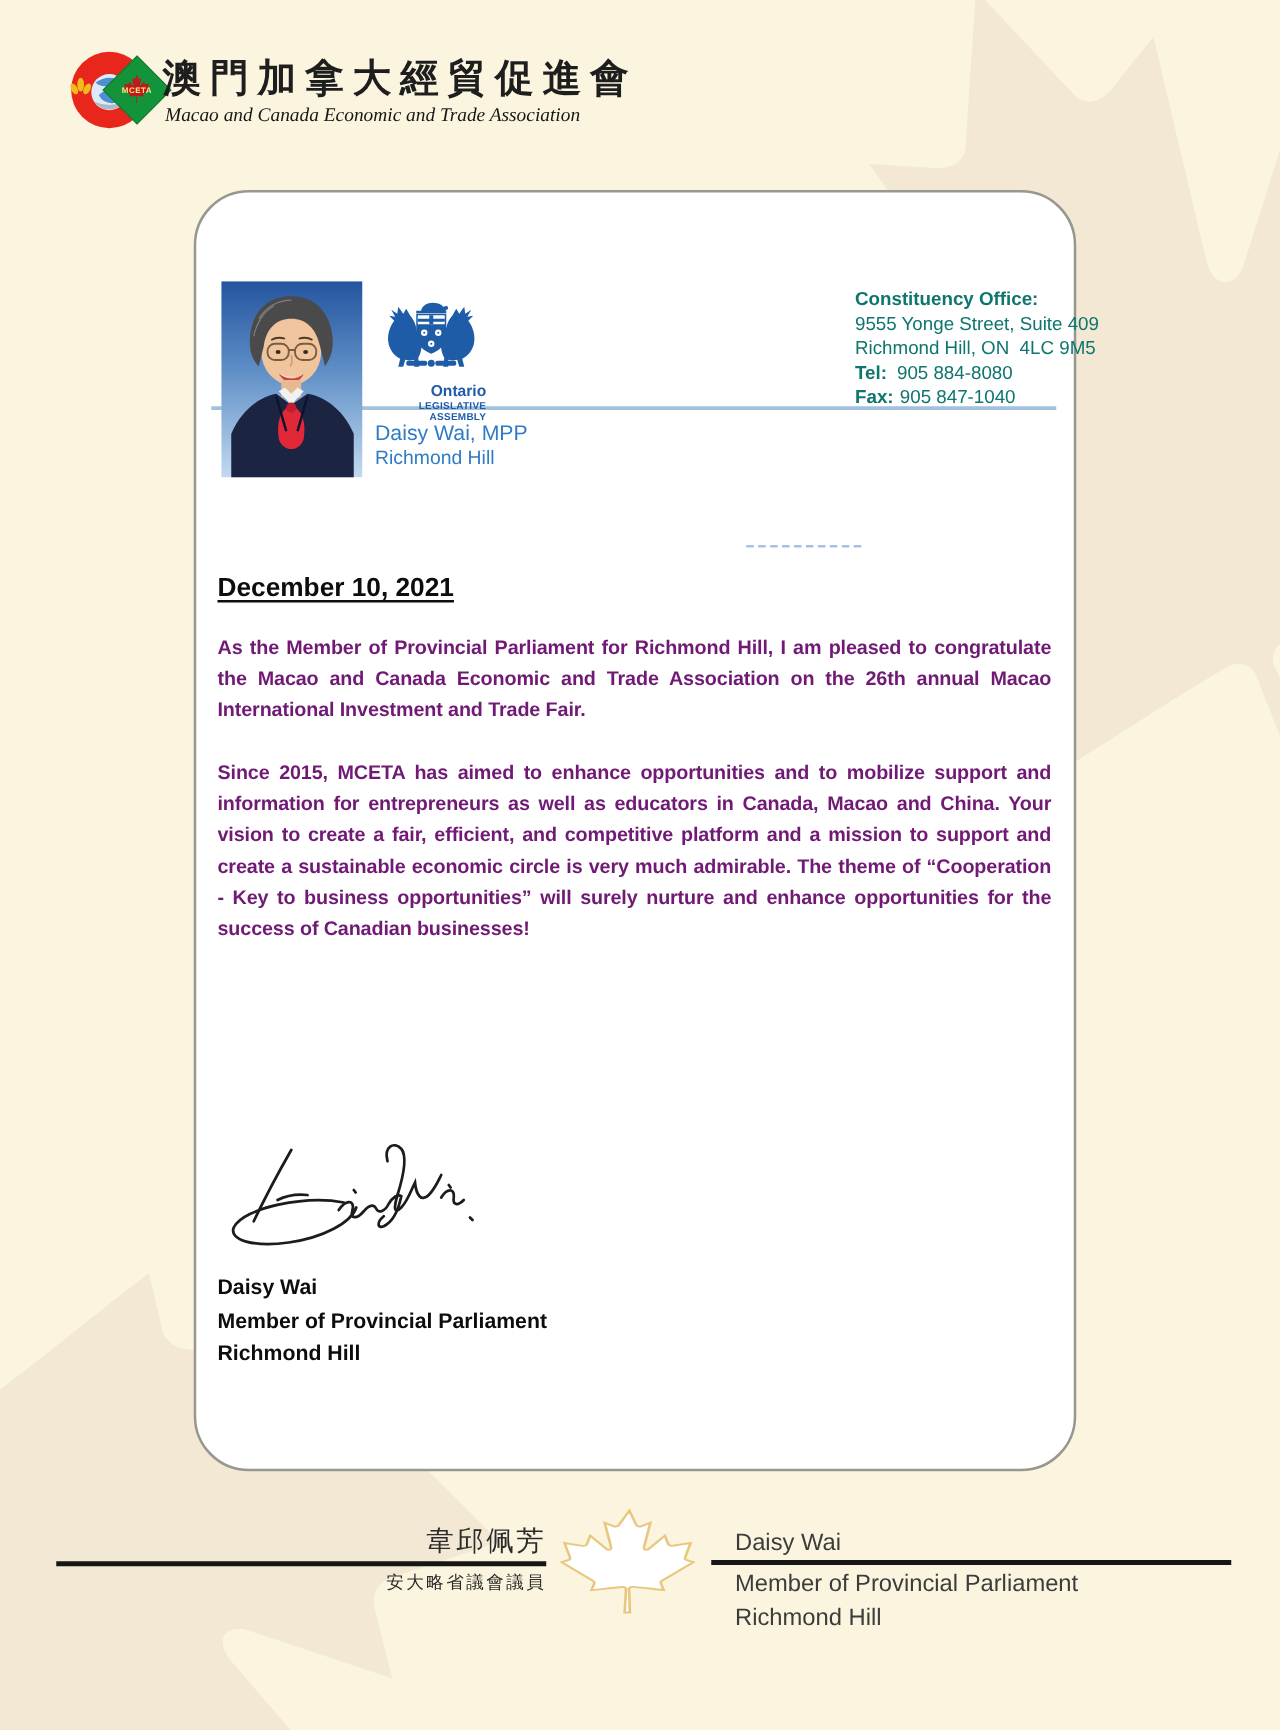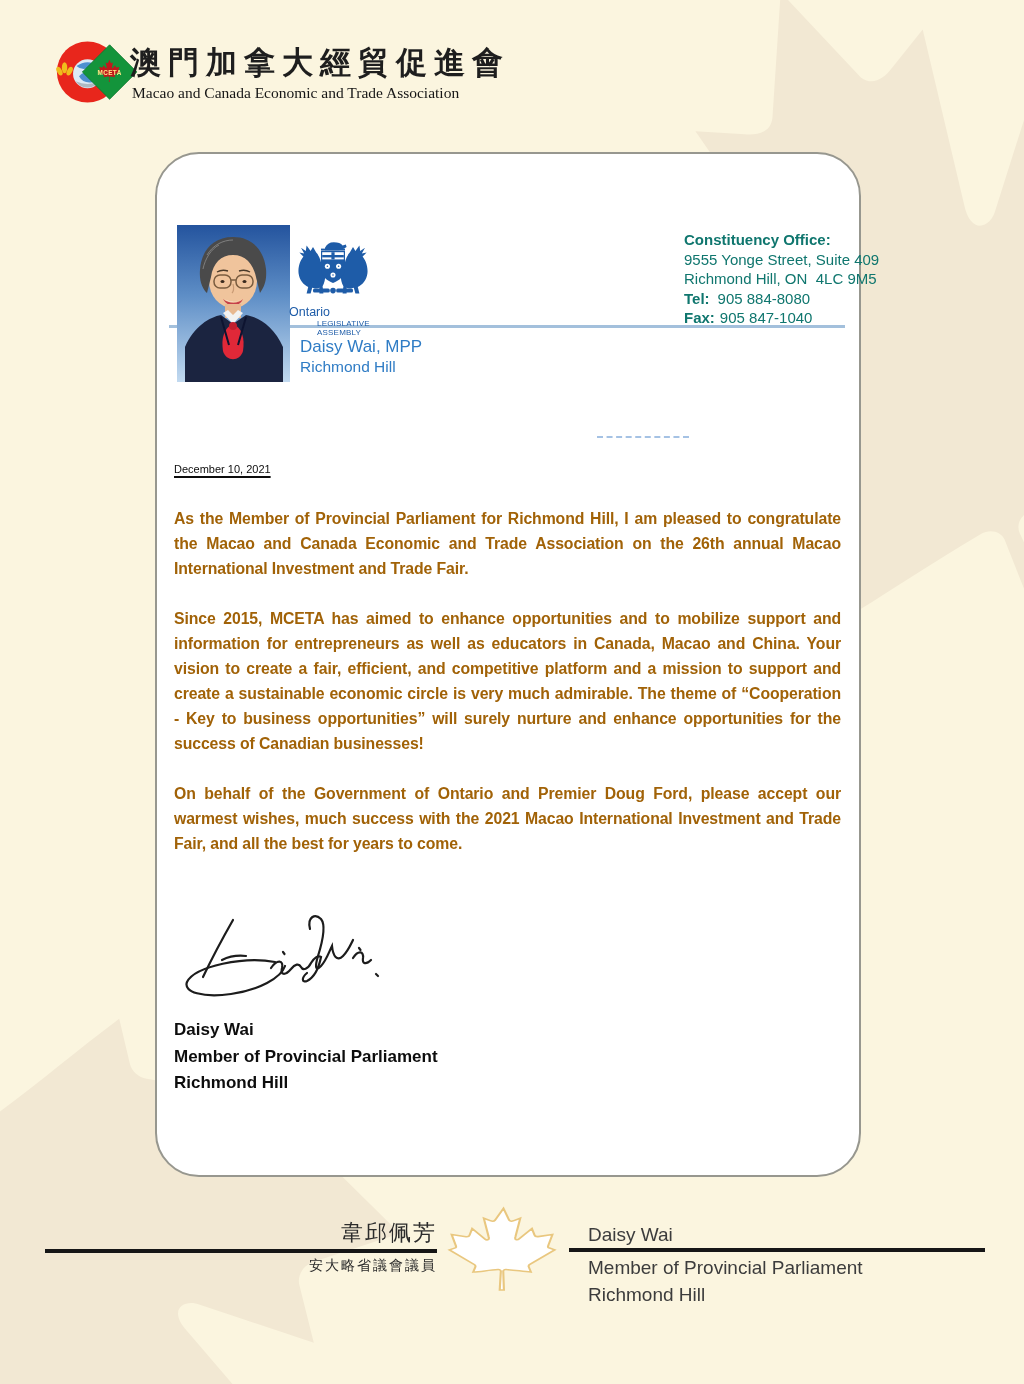--- a/index.html
+++ b/index.html
@@ -20,35 +20,35 @@
   .hdr-logo { left:52px; top:38px; width:88px; height:68px; z-index:1; }
   .hdr-zh {
     left:130px; top:42px; z-index:1;
     font-family:Liberation Mono, monospace;
     font-size:31px; letter-spacing:7px; color:#1e1e1e; font-weight:600;
     white-space:nowrap;
   }
   .hdr-en {
     left:132px; top:84px; z-index:1;
     font-family:"Liberation Serif", serif;
-    font-size:15.5px; color:#161616; white-space:nowrap;
+    font-size:15.5px; color:#161616; white-space:nowrap;font-style:italic;
   }
 
   
   .card {
     left:155px; top:152px; width:706px; height:1025px;
     background:#ffffff;
     border:2px solid #97978f;
     border-radius:44px;
     z-index:2;
   }
   .card .abs { position:absolute; }
 
   .photo { left:20px; top:71px; width:113px; height:157px; z-index:3; }
-  .crest-wrap { left:132px; top:80px; width:100px; text-align:left; z-index:3; }
+  .crest-wrap { left:132px; top:80px; width:100px; text-align:right; z-index:3;font-weight:bold; }
   .crest-title { font-size:12.5px; color:#1E5CA8; margin-top:1px; }
   .crest-sub { font-size:8px; color:#1E5CA8; letter-spacing:0.2px;margin-left:28px; }
 
   .rule-blue { left:12px; right:14px; top:171px; height:3px; background:#A3C0DC; z-index:1; }
 
   .member-name { left:143px; top:183px; font-size:17px; color:#2F7CC5; }
   .member-riding { left:143px; top:204px; font-size:15.5px; color:#2F7CC5; }
 
   .office { left:527px; top:76px; width:200px; color:#0f766e; font-size:15px; line-height:19.5px; }
   .office .b { font-weight:bold; }
@@ -58,27 +58,27 @@
   .ltr-title { left:0; right:0; top:254px; text-align:center; }
   .ltr-title span {
     font-size:17.5px; font-weight:bold; color:#0d0d0d;
     text-decoration:underline; text-underline-offset:3px; text-decoration-thickness:2px;
   }
   .title-artifact { left:440px; top:282px; width:92px; height:0;
     border-bottom:2px dashed #88AEDC; opacity:.75; }
 
   .ltr-date { left:17px; top:305px; }
   .ltr-date span {
-    font-size:11px; font-weight:normal; color:#0d0d0d;
+    font-size:21px; font-weight:bold; color:#0d0d0d;
     text-decoration:underline; text-underline-offset:3px; text-decoration-thickness:2px;
   }
 
   .ltr-body { left:17px; right:18px; top:352px; }
   .ltr-body p {
-    font-size:15.8px; font-weight:bold; color:#a16207;
+    font-size:15.8px; font-weight:bold; color:#701a75;
     line-height:25px; text-align:justify; letter-spacing:-0.1px;
     margin:0 0 25px 0;
   }
 
   .signature { left:18px; top:750px; width:218px; height:98px; }
 
   .closing { left:17px; top:863px; font-size:17px; font-weight:bold; color:#0d0d0d; line-height:26.5px; }
 
   
   .ft-name-zh { right:587px; top:1218px; font-size:22px; letter-spacing:2px; color:#2b2b2b; z-index:1; white-space:nowrap; }
@@ -199,21 +199,20 @@
     <div><span class="b">Tel:</span><span class="tel-val">905 884-8080</span></div>
     <div><span class="b">Fax:</span><span class="fax-val">905 847-1040</span></div>
   </div>
 
   <div class="abs title-artifact"></div>
   <div class="abs ltr-date"><span>December 10, 2021</span></div>
 
   <div class="abs ltr-body">
     <p>As the Member of Provincial Parliament for Richmond Hill, I am pleased to congratulate the Macao and Canada Economic and Trade Association on the 26th annual Macao International Investment and Trade Fair.</p>
     <p>Since 2015, MCETA has aimed to enhance opportunities and to mobilize support and information for entrepreneurs as well as educators in Canada, Macao and China. Your vision to create a fair, efficient, and competitive platform and a mission to support and create a sustainable economic circle is very much admirable. The theme of “Cooperation - Key to business opportunities” will surely nurture and enhance opportunities for the success of Canadian businesses!</p>
-    <p>On behalf of the Government of Ontario and Premier Doug Ford, please accept our warmest wishes, much success with the 2021 Macao International Investment and Trade Fair, and all the best for years to come.</p>
   </div>
 
   <svg class="abs signature" viewBox="0 0 218 98" fill="none" stroke="#1C1C1C" stroke-width="2.2" stroke-linecap="round">
     <path d="M58,16 C50,30 38,52 28,73"></path>
     <path d="M47,56 C55,52 62,51 71,52"></path>
     <path d="M100,58 C70,52 20,62 12,78 C8,88 28,94 56,90 C84,86 106,74 110,62"></path>
     <path d="M96,64 c6,-9 13,-8 11,0 c-2,7 3,8 9,1 c4,-5 8,-6 10,-2 c2,4 7,2 10,-4 c3,-5 7,-8 10,-6 c-2,10 -6,20 -14,24 c-5,2 -6,-3 0,-8"></path>
     <path d="M108,48 l1.5,2"></path>
     <path d="M135,25 C132,13 140,9 146,15 C151,21 148,36 143,52 C140,62 140,68 146,62 C151,57 154,48 157,42 C158,52 162,58 168,52 C173,47 176,40 178,36"></path>
     <path d="M178,54 c5,-8 11,-7 10,0 c-1,6 3,7 8,2"></path>

